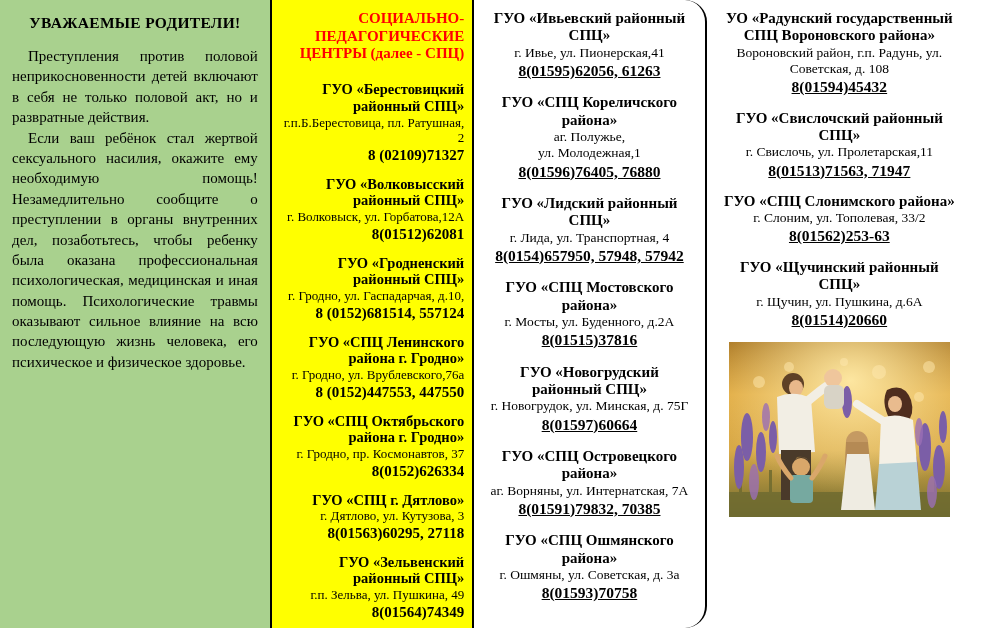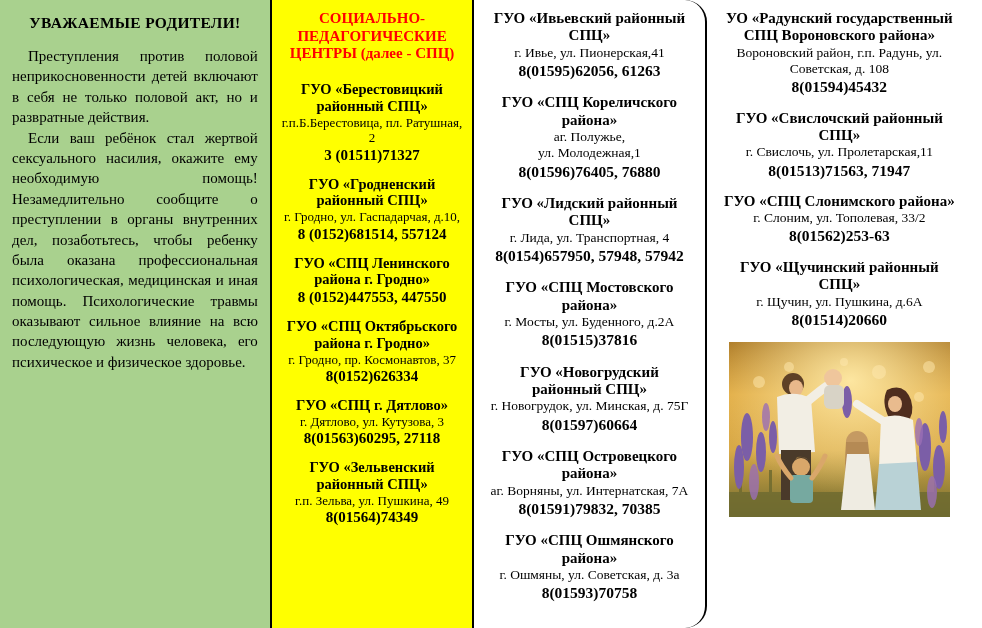--- a/index.html
+++ b/index.html
@@ -9,21 +9,21 @@
   }
   .col{box-sizing:border-box;height:628px;overflow:hidden;}
   .col1{
     width:290px;background:var(--green-panel,#a9d18e);
     border-right:2px solid var(--divider,#000);
     padding:12px 12px 0 12px;
   }
   .col2{
     width:216px;background:var(--yellow-panel,#ffff00);
     border-right:2px solid var(--divider,#000);
-    padding:8px 8px 12px 8px;text-align:center;
+    padding:8px 8px 12px 8px;text-align:right;
   }
   .col3{
     width:248px;background:#fff;
     border-right:2px solid var(--divider,#000);
     padding:10px 10px 0 10px;text-align:center;border-radius:22px;
   }
   .col4{
     width:293px;background:#fff;
     padding:10px 23px 0 13px;text-align:center;
   }
@@ -40,21 +40,21 @@
     line-height:1.18;margin:2px 0 18px 0;
   }
   .entry{margin:0 0 11px 0;}
   .col3 .entry{margin-bottom:14px;}
   .col4 .entry{margin-bottom:13px;}
   .entry-name{font-weight:bold;font-size:14.5px;line-height:1.16;}
   .col3 .entry-name,.col4 .entry-name{font-size:15px;}
   .entry-address{font-size:13px;line-height:1.2;white-space:pre-line;}
   .col3 .entry-address,.col4 .entry-address{font-size:13.5px;}
   .entry-phone{font-weight:bold;font-size:15px;line-height:1.25;}
-  .col3 .entry-phone,.col4 .entry-phone{font-size:15.5px;}
+  .col3 .entry-phone,.col4 .entry-phone{font-size:15.5px;text-decoration:underline;}
   .photo-wrap{margin:8px auto 0 auto;width:221px;height:175px;display:block;}
 </style>
 </head>
 <body>
 
 <div class="page">
 
   <div class="col col1">
     <div class="parents-title">УВАЖАЕМЫЕ  РОДИТЕЛИ!</div>
     <div>
@@ -66,32 +66,38 @@
       </div>
   </div>
 
   <div class="col col2">
     <div class="centers-title">СОЦИАЛЬНО-ПЕДАГОГИЧЕСКИЕ ЦЕНТРЫ (далее - СПЦ)</div>
     <div>
 
         <div class="entry">
           <div class="entry-name">ГУО «Берестовицкий районный СПЦ»</div>
           <div class="entry-address">г.п.Б.Берестовица, пл. Ратушная, 2</div>
-          <div class="entry-phone">3 (01511)71327</div>
-        </div>
-
+          <div class="entry-phone">8 (02109)71327</div>
+        </div>
+
+        <div class="entry">
+          <div class="entry-name">ГУО «Волковысский районный СПЦ»</div>
+          <div class="entry-address">г. Волковыск, ул. Горбатова,12А</div>
+          <div class="entry-phone">8(01512)62081</div>
+        </div>
 
         <div class="entry">
           <div class="entry-name">ГУО «Гродненский районный СПЦ»</div>
           <div class="entry-address">г. Гродно, ул. Гаспадарчая, д.10,</div>
           <div class="entry-phone">8 (0152)681514, 557124</div>
         </div>
 
         <div class="entry">
           <div class="entry-name">ГУО «СПЦ Ленинского района г. Гродно»</div>
+          <div class="entry-address">г. Гродно, ул. Врублевского,76а</div>
           <div class="entry-phone">8 (0152)447553, 447550</div>
         </div>
 
         <div class="entry">
           <div class="entry-name">ГУО «СПЦ Октябрьского района г. Гродно»</div>
           <div class="entry-address">г. Гродно, пр. Космонавтов, 37</div>
           <div class="entry-phone">8(0152)626334</div>
         </div>
 
         <div class="entry">

